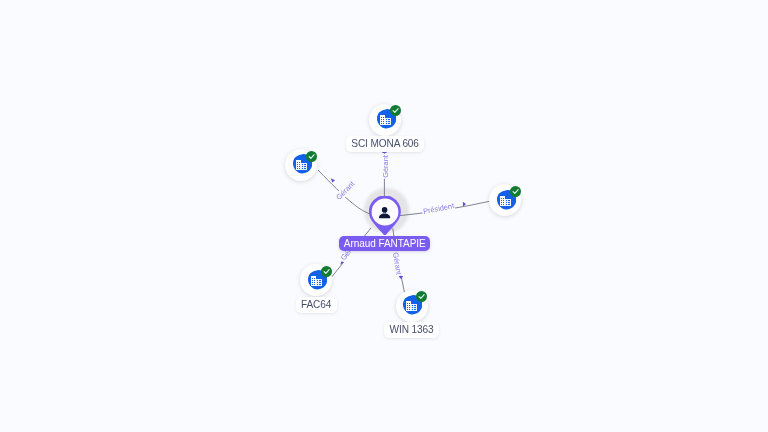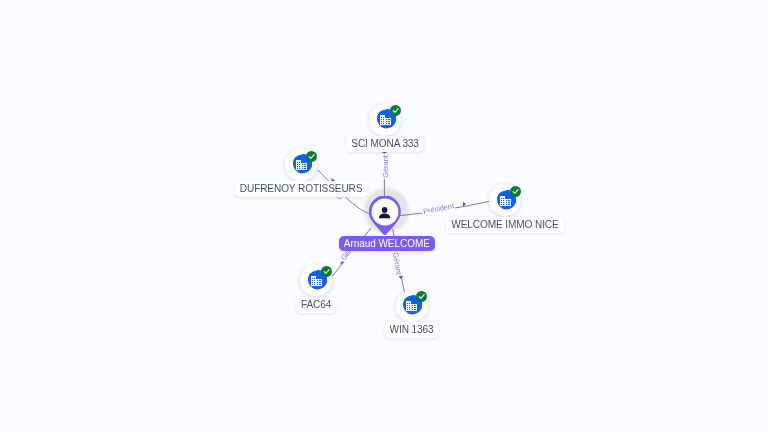--- a/index.html
+++ b/index.html
@@ -67,21 +67,21 @@
             <rect x="13.0" y="12.0" width="2" height="1"></rect>
             <rect x="11.0" y="14.0" width="1" height="1"></rect>
             <rect x="13.0" y="14.0" width="2" height="1"></rect>
           </g>
         </svg></div>
       <div class="co-badge"><svg viewBox="0 0 12 12" width="11" height="11">
           <circle cx="6" cy="6" r="6" fill="#127a33"></circle>
           <path d="M3.4 6.2 L5.3 8.1 L8.9 3.9" stroke="#dcf7e4" stroke-width="1.25" fill="none" stroke-linecap="round" stroke-linejoin="round"></path>
         </svg></div>
     </div>
-    <div class="lbl" style="left: 346px; top: 136.1px;">SCI MONA 333</div>
+    <div class="lbl" style="left: 346px; top: 136.1px;">SCI MONA 606</div>
     <div class="co-node" style="left: 285px; top: 148.8px;">
       <div class="co-disc"></div>
       <div class="co-blue"><svg viewBox="0 0 21 21" width="21" height="21" shape-rendering="crispEdges">
           <path fill="#1361e8" shape-rendering="auto" d="M11.45 0.15c2.95-.45 6.0 1.2 7.85 3.55 1.75 2.2 2.45 5.25 1.85 7.95-.6 2.85-2.6 5.25-5.2 6.65-2.7 1.45-6.05 1.6-8.65.15-2.6-1.4-4.5-4.0-5.1-6.85-.6-2.95.15-6.05 2.15-8.25C6.25 1.25 8.85.65 11.45.15Z"></path>
           <path fill="#fdfeff" d="M5.0 6.3h5.0v9.8h-5.0z"></path>
           <path fill="#eaf2fe" d="M10.0 9.0h6.0v7.1h-6.0z"></path>
           <g fill="#1361e8">
             <rect x="5.9" y="8.0" width="1" height="1"></rect>
             <rect x="7.9" y="8.0" width="1" height="1"></rect>
             <rect x="5.9" y="10.0" width="1" height="1"></rect>
@@ -96,21 +96,20 @@
             <rect x="13.0" y="12.0" width="2" height="1"></rect>
             <rect x="11.0" y="14.0" width="1" height="1"></rect>
             <rect x="13.0" y="14.0" width="2" height="1"></rect>
           </g>
         </svg></div>
       <div class="co-badge"><svg viewBox="0 0 12 12" width="11" height="11">
           <circle cx="6" cy="6" r="6" fill="#127a33"></circle>
           <path d="M3.4 6.2 L5.3 8.1 L8.9 3.9" stroke="#dcf7e4" stroke-width="1.25" fill="none" stroke-linecap="round" stroke-linejoin="round"></path>
         </svg></div>
     </div>
-    <div class="lbl" style="left: 234.5px; top: 181.4px;">DUFRENOY ROTISSEURS</div>
     <div class="co-node" style="left: 489px; top: 184px;">
       <div class="co-disc"></div>
       <div class="co-blue"><svg viewBox="0 0 21 21" width="21" height="21" shape-rendering="crispEdges">
           <path fill="#1361e8" shape-rendering="auto" d="M11.45 0.15c2.95-.45 6.0 1.2 7.85 3.55 1.75 2.2 2.45 5.25 1.85 7.95-.6 2.85-2.6 5.25-5.2 6.65-2.7 1.45-6.05 1.6-8.65.15-2.6-1.4-4.5-4.0-5.1-6.85-.6-2.95.15-6.05 2.15-8.25C6.25 1.25 8.85.65 11.45.15Z"></path>
           <path fill="#fdfeff" d="M5.0 6.3h5.0v9.8h-5.0z"></path>
           <path fill="#eaf2fe" d="M10.0 9.0h6.0v7.1h-6.0z"></path>
           <g fill="#1361e8">
             <rect x="5.9" y="8.0" width="1" height="1"></rect>
             <rect x="7.9" y="8.0" width="1" height="1"></rect>
             <rect x="5.9" y="10.0" width="1" height="1"></rect>
@@ -125,21 +124,20 @@
             <rect x="13.0" y="12.0" width="2" height="1"></rect>
             <rect x="11.0" y="14.0" width="1" height="1"></rect>
             <rect x="13.0" y="14.0" width="2" height="1"></rect>
           </g>
         </svg></div>
       <div class="co-badge"><svg viewBox="0 0 12 12" width="11" height="11">
           <circle cx="6" cy="6" r="6" fill="#127a33"></circle>
           <path d="M3.4 6.2 L5.3 8.1 L8.9 3.9" stroke="#dcf7e4" stroke-width="1.25" fill="none" stroke-linecap="round" stroke-linejoin="round"></path>
         </svg></div>
     </div>
-    <div class="lbl" style="left: 446px; top: 216.6px;">WELCOME IMMO NICE</div>
     <div class="co-node" style="left: 300.2px; top: 264.3px;">
       <div class="co-disc"></div>
       <div class="co-blue"><svg viewBox="0 0 21 21" width="21" height="21" shape-rendering="crispEdges">
           <path fill="#1361e8" shape-rendering="auto" d="M11.45 0.15c2.95-.45 6.0 1.2 7.85 3.55 1.75 2.2 2.45 5.25 1.85 7.95-.6 2.85-2.6 5.25-5.2 6.65-2.7 1.45-6.05 1.6-8.65.15-2.6-1.4-4.5-4.0-5.1-6.85-.6-2.95.15-6.05 2.15-8.25C6.25 1.25 8.85.65 11.45.15Z"></path>
           <path fill="#fdfeff" d="M5.0 6.3h5.0v9.8h-5.0z"></path>
           <path fill="#eaf2fe" d="M10.0 9.0h6.0v7.1h-6.0z"></path>
           <g fill="#1361e8">
             <rect x="5.9" y="8.0" width="1" height="1"></rect>
             <rect x="7.9" y="8.0" width="1" height="1"></rect>
             <rect x="5.9" y="10.0" width="1" height="1"></rect>
@@ -193,19 +191,19 @@
     <div class="lbl" style="left: 384.3px; top: 322.2px;">WIN 1363</div>
     <div class="halo" style="left: 364px; top: 187.5px; width: 45px; height: 45px;"></div>
     <div class="pinwrap" style="left: 368.5px; top: 195.5px;"><svg viewBox="0 0 32 39.5" width="32" height="39.5">
         <path fill="#7b5cf0" d="M15.85 40.2 C 12.2 35.6 4.0 27.6 1.4 22.3 A 16 16 0 1 1 30.3 22.3 C 27.7 27.6 19.5 35.6 15.85 40.2 Z"></path>
         <circle cx="16" cy="16" r="13.4" fill="#fcfbff"></circle>
         <g fill="#0e1837">
           <circle cx="15.6" cy="13.9" r="2.8"></circle>
           <path d="M15.6 17.5c-3.35 0-5.6 2.1-5.6 3.9 0 .5.4.9.9.9h9.4c.5 0 .9-.4.9-.9 0-1.8-2.25-3.9-5.6-3.9Z"></path>
         </g>
       </svg></div>
-    <div class="pbadge" style="left: 339px; top: 235.9px;">Arnaud WELCOME</div>
+    <div class="pbadge" style="left: 339px; top: 235.9px;">Arnaud FANTAPIE</div>
     <div class="elabel" style="left: 373px; top: 161.5px; transform: rotate(-90deg);">Gérant</div>
     <div class="elabel" style="left: 332.5px; top: 185.5px; transform: rotate(-46deg);">Gérant</div>
     <div class="elabel" style="left: 421.5px; top: 203.8px; transform: rotate(-11deg);">Président</div>
     <div class="elabel" style="left: 337px; top: 245.5px; transform: rotate(-51deg);">Gérant</div>
     <div class="elabel" style="left: 385px; top: 258.5px; transform: rotate(81deg);">Gérant</div>
   </div>
 
 </body></html>

